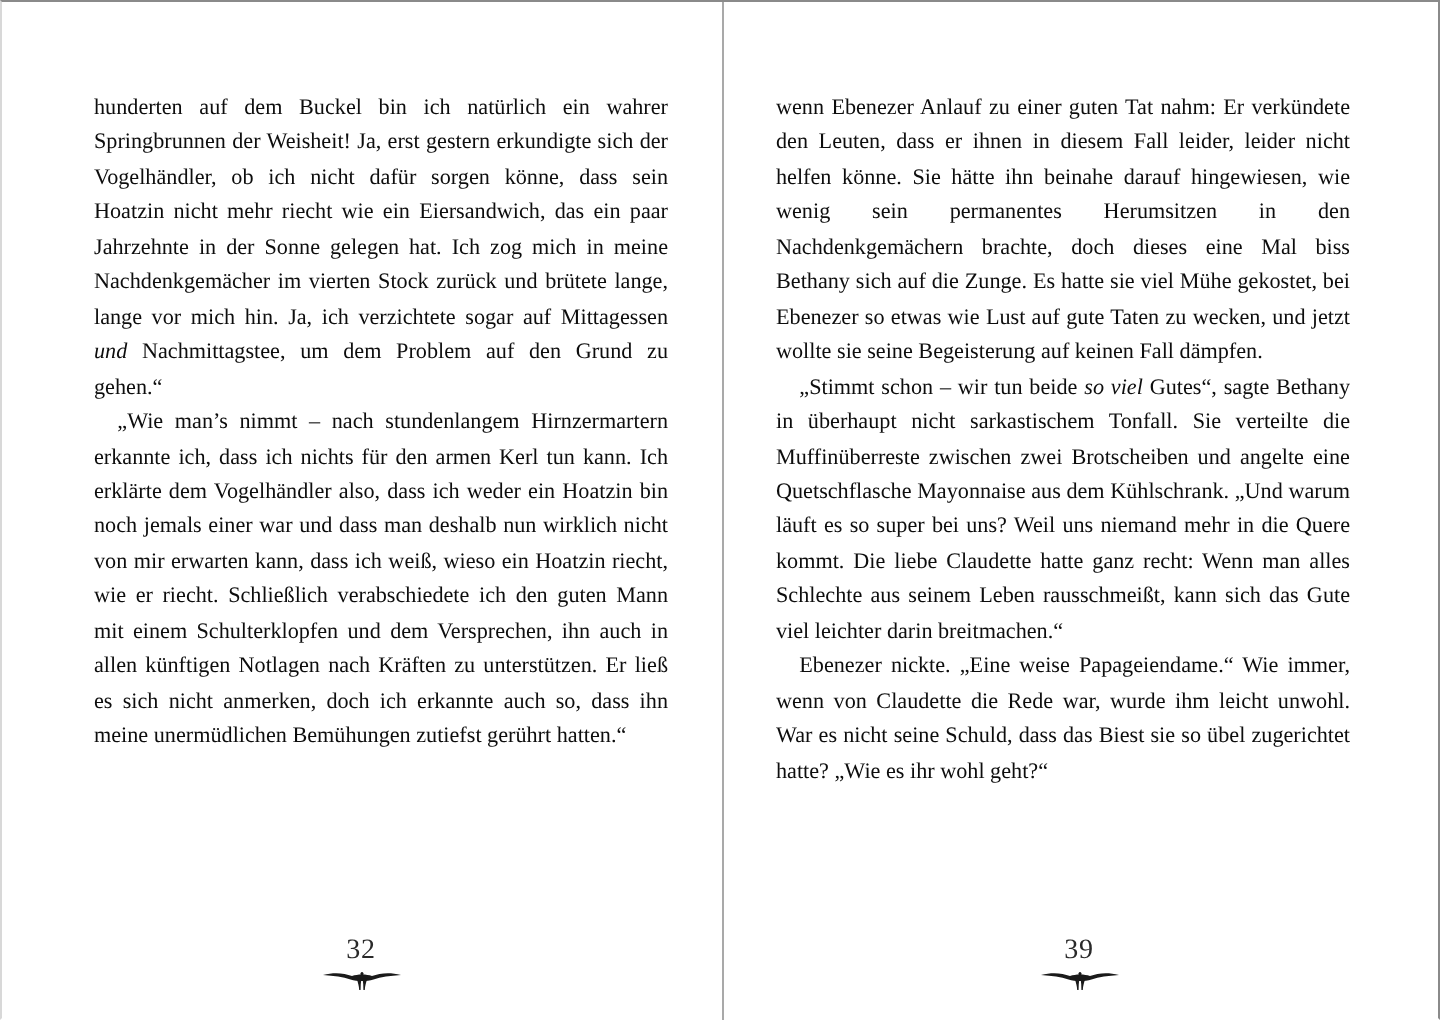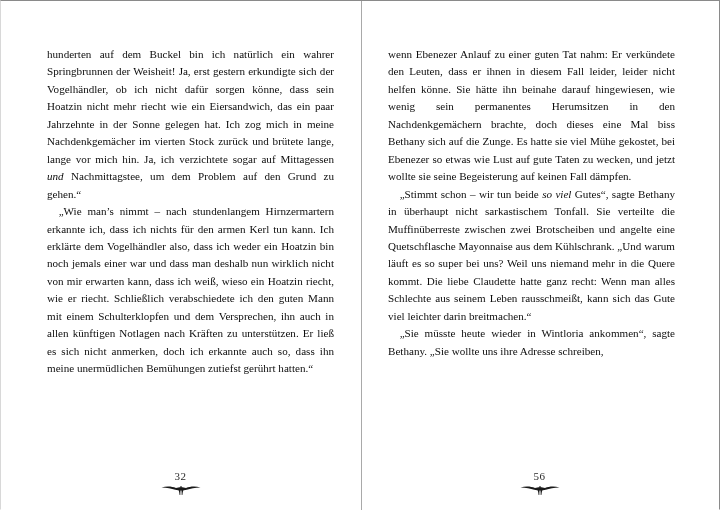--- a/index.html
+++ b/index.html
@@ -79,21 +79,21 @@
   .page-footer {
     position: absolute;
     left: 0;
     right: 0;
     bottom: 12px;
     text-align: center;
     -webkit-user-select: none;
   }
 
   .folio {
-    font-size: 11px;
+    font-size: 14px;
     color: #2a2a2a;
     letter-spacing: 0.4px;
     line-height: 10px;
     margin-bottom: 1px;
   }
 
   .ornament {
     display: block;
     margin: 0 auto;
     width: 42px;
@@ -121,24 +121,24 @@
         <path d="M47.5 14.2 L 42.6 14.6 C 43.2 18.4, 43.4 22, 43.4 26 L 44.8 26 C 45 22, 46 18.5, 47.5 14.2 Z"></path>
         <path d="M40.5 9.4 C 41.2 7.4, 42.8 7.4, 43.5 9.4 C 43.6 11, 42.9 12, 42 12 C 41.1 12, 40.4 11, 40.5 9.4 Z"></path>
       </svg>
     </div>
   </div>
 
   <div class="page page-right">
     <div class="text-body">
         <p><span>wenn Ebenezer Anlauf zu einer guten Tat nahm: Er verkündete den Leuten, dass er ihnen in diesem Fall leider, leider nicht helfen könne. Sie hätte ihn beinahe darauf hingewiesen, wie wenig sein permanentes Herumsitzen in den Nachdenkgemächern brachte, doch dieses eine Mal biss Bethany sich auf die Zunge. Es hatte sie viel Mühe gekostet, bei Ebenezer so etwas wie Lust auf gute Taten zu wecken, und jetzt wollte sie seine Begeisterung auf keinen Fall dämpfen.</span></p>
         <p class="indent"><span>„Stimmt schon – wir tun beide </span><i>so viel</i><span> Gutes“, sagte Bethany in überhaupt nicht sarkastischem Tonfall. Sie verteilte die Muffinüberreste zwischen zwei Brotscheiben und angelte eine Quetschflasche Mayonnaise aus dem Kühlschrank. „Und warum läuft es so super bei uns? Weil uns niemand mehr in die Quere kommt. Die liebe Claudette hatte ganz recht: Wenn man alles Schlechte aus seinem Leben rausschmeißt, kann sich das Gute viel leichter darin breitmachen.“</span></p>
-        <p class="indent"><span>„Sie müsste heute wieder in Wintloria ankommen“, sagte Bethany. „Sie wollte uns ihre Adresse schreiben,</span></p>
+        <p class="indent"><span>Ebenezer nickte. „Eine weise Papageiendame.“ Wie immer, wenn von Claudette die Rede war, wurde ihm leicht unwohl. War es nicht seine Schuld, dass das Biest sie so übel zugerichtet hatte? „Wie es ihr wohl geht?“</span></p>
       </div>
     <div class="page-footer">
-      <div class="folio">56</div>
+      <div class="folio">39</div>
       <svg class="ornament" viewBox="0 0 84 30" aria-hidden="true">
         <path d="M3 11 C 14 8, 24 9, 32 12 C 35 11.2, 38 10.6, 42 10.6 C 46 10.6, 49 11.2, 52 12 C 60 9, 70 8, 81 11 C 70 11.6, 61 13.2, 53.5 15.4 C 50 16.4, 46 17, 42 17 C 38 17, 34 16.4, 30.5 15.4 C 23 13.2, 14 11.6, 3 11 Z"></path>
         <path d="M36.5 14.2 C 38 18.5, 39 22, 39.2 26 L 40.6 26 C 40.6 22, 40.8 18.4, 41.4 14.6 Z"></path>
         <path d="M47.5 14.2 L 42.6 14.6 C 43.2 18.4, 43.4 22, 43.4 26 L 44.8 26 C 45 22, 46 18.5, 47.5 14.2 Z"></path>
         <path d="M40.5 9.4 C 41.2 7.4, 42.8 7.4, 43.5 9.4 C 43.6 11, 42.9 12, 42 12 C 41.1 12, 40.4 11, 40.5 9.4 Z"></path>
       </svg>
     </div>
   </div>
 
   <div class="gutter-line"></div>

